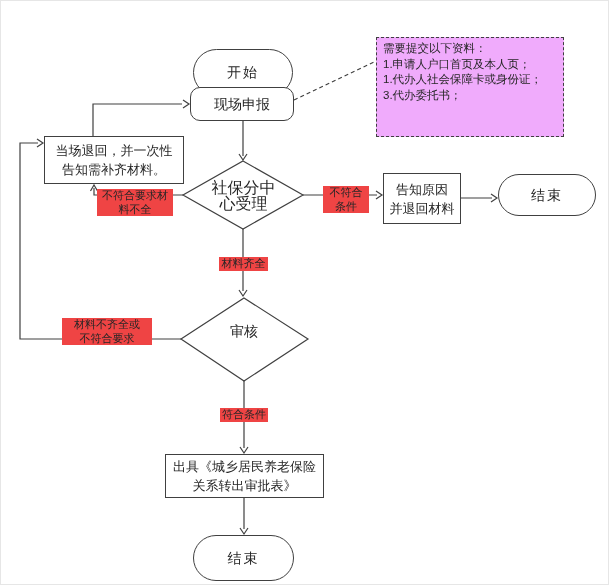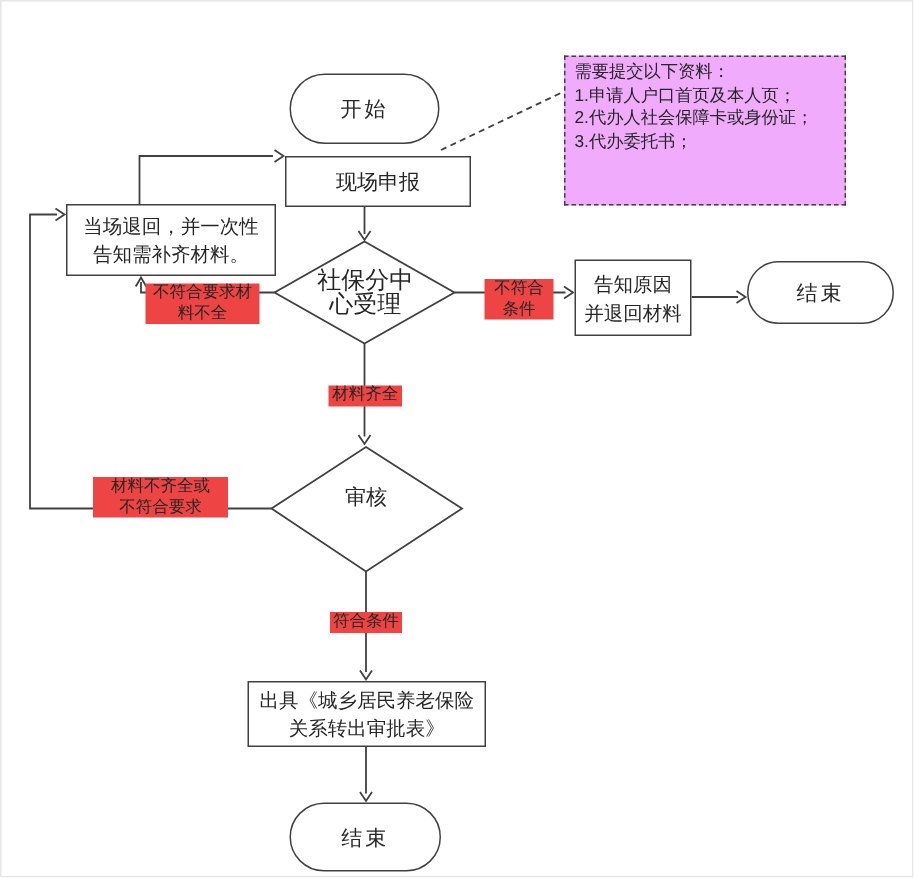--- a/index.html
+++ b/index.html
@@ -25,21 +25,21 @@
   }
   .dlabel {
     position:absolute; text-align:center; white-space:pre-line; color:#262626;
   }
   .elabel {
     position:absolute; text-align:center; white-space:pre-line;
     background:#ef4444; font-size:11px; line-height:13.5px; color:#262626;
   }
   
   #n-start      { left:192px; top:5px;   width:100px; height:47px;margin-top:43px; }
-  #n-onsite     { left:189px; top:103px;  width:124px; height:34px; }
+  #n-onsite     { left:189px; top:86px;  width:104px; height:34px;border-radius:10px; }
   #n-return     { left:43px;  top:135px; width:140px; height:48px; font-size:13px; }
   #n-notify     { left:382px; top:172px; width:78px;  height:51px; font-size:13px; }
   #n-end-right  { left:497px; top:173px; width:98px;  height:42px; border-radius:21px; }
   #n-issue      { left:164px; top:453px; width:159px; height:44px; font-size:13px; }
   #n-end-bottom { left:192px; top:534px; width:101px; height:46px; }
   #note-box     { left:375px; top:36px;  width:188px; height:100px; }
   
   #l-accept { left:200px; top:179px; width:85px; font-size:16px; line-height:16px; }
   #l-review { left:213px; top:322px; width:60px; font-size:14px; }
   
@@ -95,21 +95,21 @@
   <div class="node terminal" id="n-end-right">结束</div>
 
   <div class="node" id="n-issue">出具《城乡居民养老保险
 关系转出审批表》</div>
 
   <div class="node terminal" id="n-end-bottom">结束</div>
 
   <div class="note" id="note-box">
     <div>需要提交以下资料：</div>
     <div>1.申请人户口首页及本人页；</div>
-    <div>2.代办人社会保障卡或身份证；</div>
+    <div>1.代办人社会保障卡或身份证；</div>
     <div>3.代办委托书；</div>
   </div>
 
   <div class="dlabel" id="l-accept">社保分中
 心受理</div>
   <div class="dlabel" id="l-review">审核</div>
 
   <div class="elabel" id="l-mismatch">不符合要求材
 料不全</div>
   <div class="elabel" id="l-notqual">不符合

